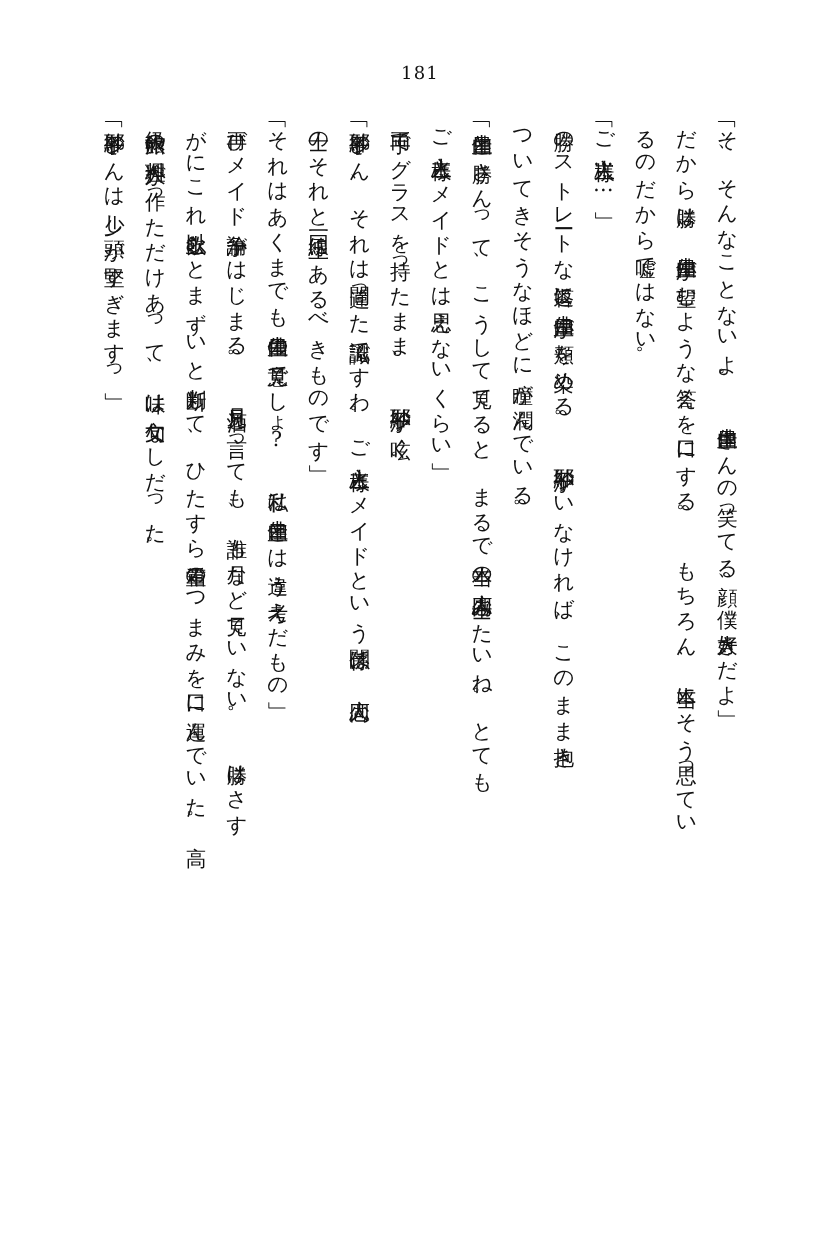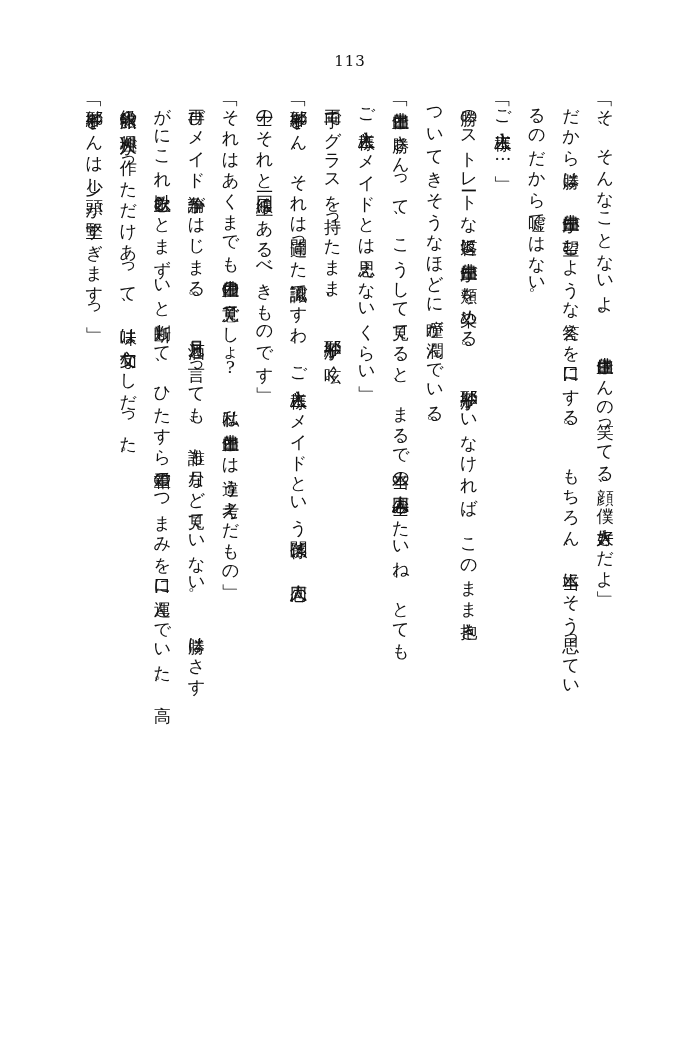--- a/index.html
+++ b/index.html
@@ -57,21 +57,21 @@
     padding: 0;
     text-indent: 0;
   }
 
 </style>
 </head>
 <body>
 
 <div id="page">
 
-  <div id="page-number">113</div>
+  <div id="page-number">181</div>
 
   <div id="text-block">
     <p>「そ、そんなことないよ。　由佳里さんの笑ってる顔、僕、大好きだよ」</p>
     <p>だから勝は、由佳里が望むような答えを口にする。　もちろん、本当にそう思ってい</p>
     <p>るのだから嘘ではない。</p>
     <p>「ご主人様……」</p>
     <p>勝のストレートな返答に由佳里が頬を染める。　紗耶子がいなければ、このまま抱き</p>
     <p>ついてきそうなほどに瞳が潤んでいる。</p>
     <p>「由佳里と勝さんって、こうして見てると、まるで本当の恋人同士みたいね。とても</p>
     <p>ご主人様とメイドとは思えないくらい」</p>

